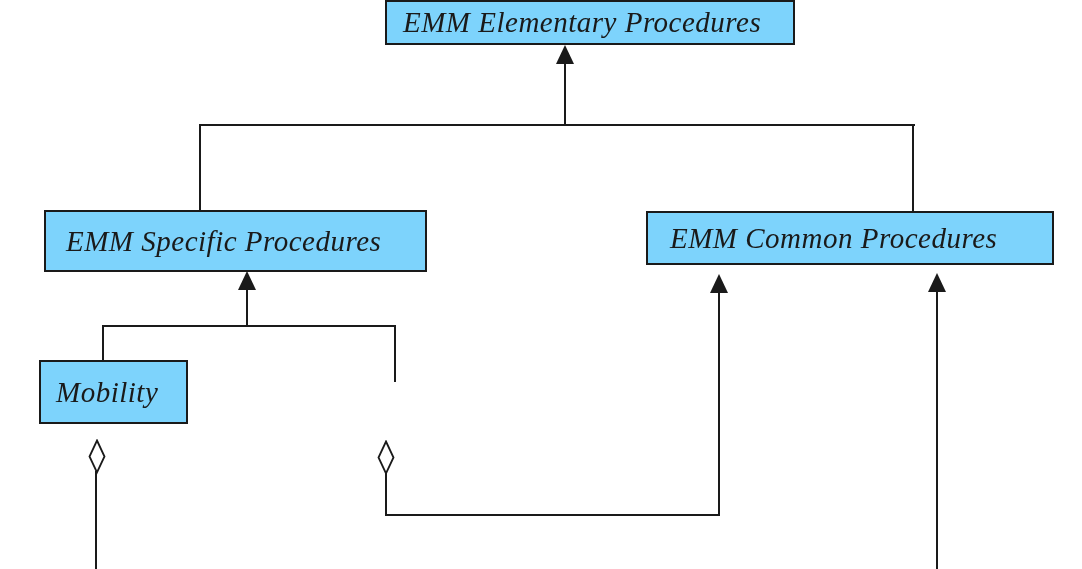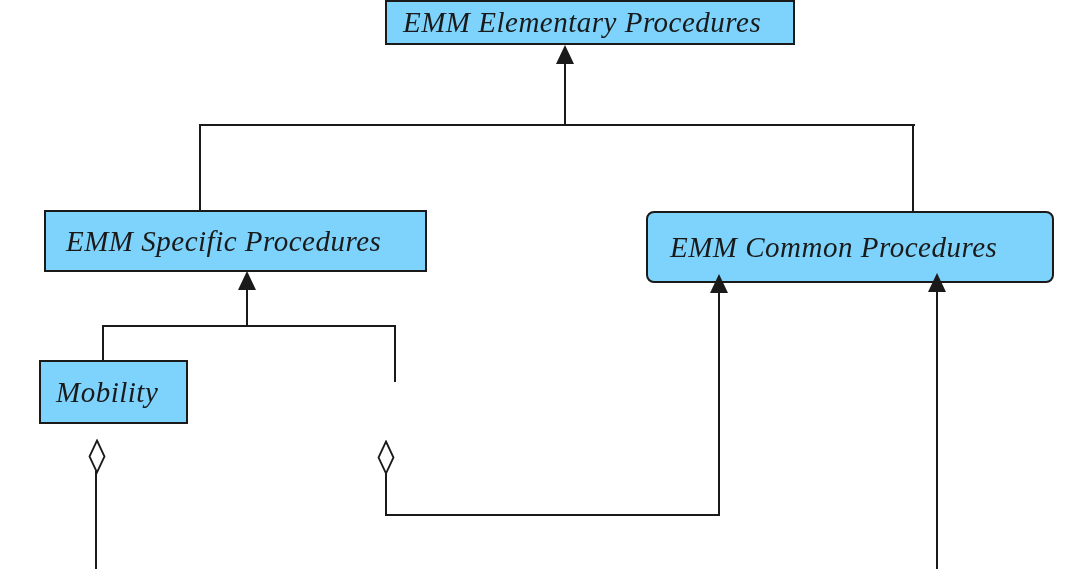--- a/index.html
+++ b/index.html
@@ -44,21 +44,21 @@
     z-index: 3;
   }
   .diamond {
     position: absolute;
     z-index: 3;
   }
 
   
   #node-elementary  { left: 385px; top: 0px;   width: 410px; height: 45px; padding-left: 16px; }
   #node-specific    { left: 44px;  top: 210px; width: 383px; height: 62px; padding-left: 20px; }
-  #node-common      { left: 646px; top: 211px; width: 408px; height: 72px; padding-left: 22px; border-radius: 8px; }
+  #node-common      { left: 646px; top: 211px; width: 408px; height: 54px; padding-left: 22px; }
   #node-mobility    { left: 39px;  top: 360px; width: 149px; height: 64px; padding-left: 15px; }
   #node-connection  { left: 294px; top: 381px; width: 189px; height: 60px; padding-left: 17px; }
 
   
   #edge1-arrow-line { left: 564px; top: 60px;  width: 2px;   height: 66px; }
   #edge1-arrowhead  { left: 556px; top: 45px; }
   #edge1-h          { left: 199px; top: 124px; width: 716px; height: 2px; }
   #edge1-left-v     { left: 199px; top: 124px; width: 2px;   height: 87px; }
   #edge1-right-v    { left: 912px; top: 124px; width: 2px;   height: 88px; }
 

